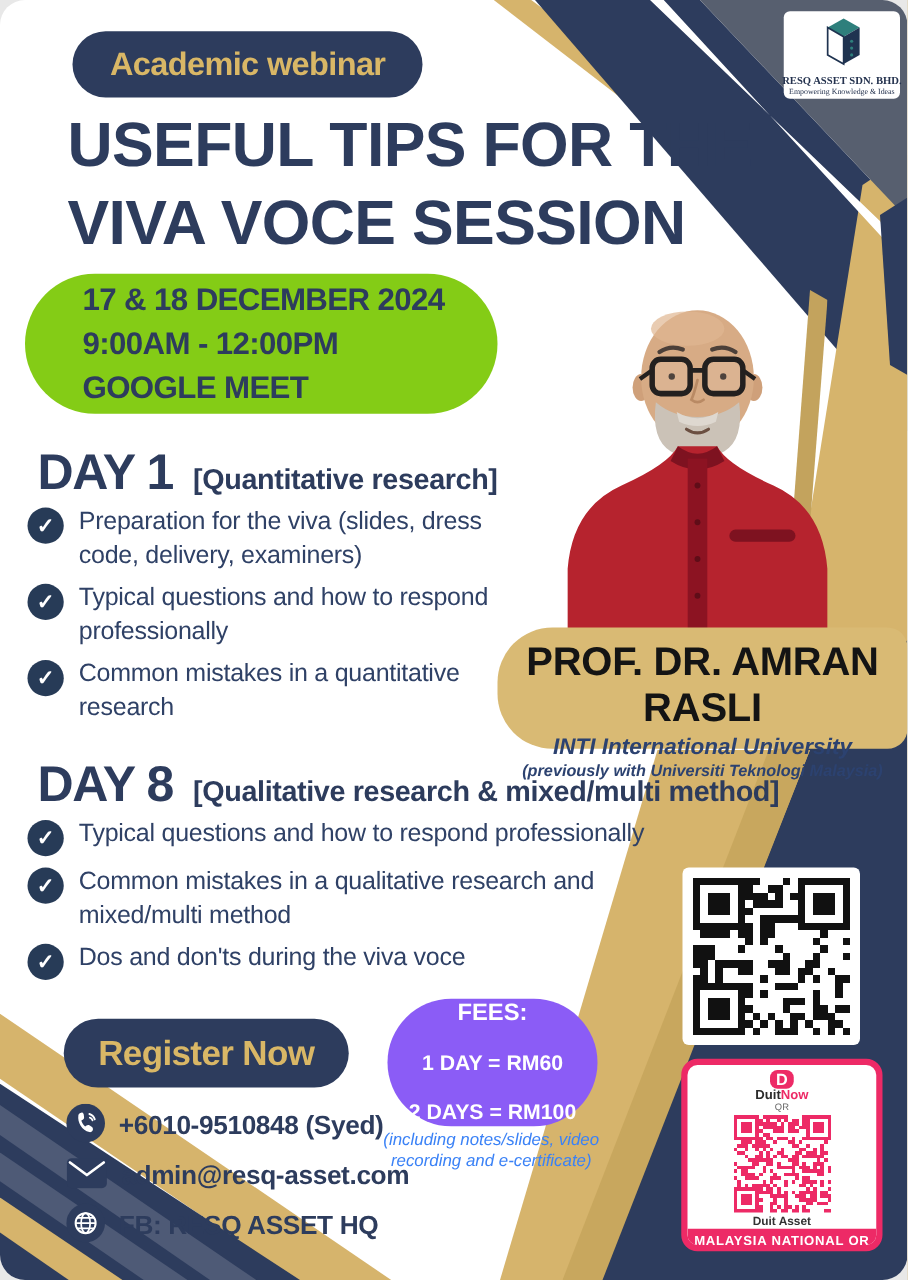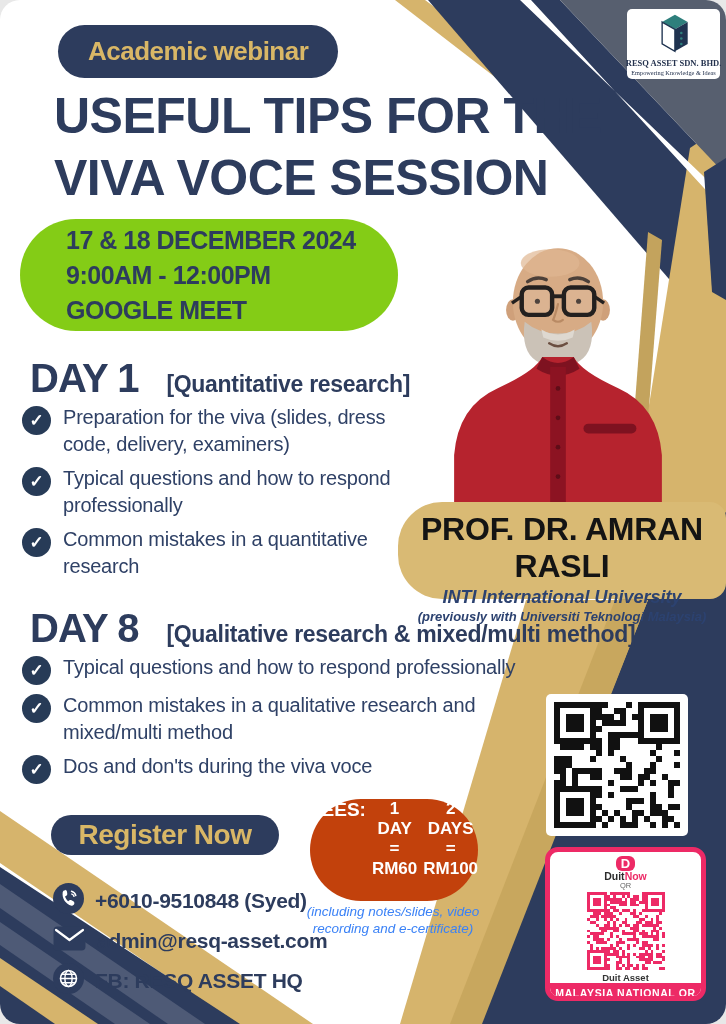--- a/index.html
+++ b/index.html
@@ -47,21 +47,21 @@
     white-space:nowrap;
   }
   .event-pill {
     position:absolute; left:20px; top:219px; width:378px; height:112px; z-index:5;
     background:#84cc16; border-radius:56px; display:flex; flex-direction:column;
     justify-content:center; padding-left:46px;
     font-size:25px; font-weight:bold; letter-spacing:-0.5px; line-height:35px; color:#2d3c5d;
   }
   .photo { position:absolute; left:398px; top:212px; width:320px; height:294px; z-index:3; }
 
-  .day-head { position:absolute; z-index:5; display:flex; align-items:baseline; white-space:nowrap;gap:12px; }
+  .day-head { position:absolute; z-index:5; display:flex; align-items:baseline; white-space:nowrap; }
   .day-head .d-label { font-size:40px; font-weight:bold; letter-spacing:-1px; }
   .day-head .d-topic { font-size:23px; font-weight:bold; margin-left:16px; letter-spacing:-0.3px; }
   #day1-head { left:30px; top:356px; }
   #day2-head { left:30px; top:606px; }
   .checklist { position:absolute; z-index:5; display:flex; flex-direction:column; gap:7px; }
   #day1-list { left:22px; top:404px; width:392px; }
   #day2-list { left:22px; top:654px; width:520px; }
   .check-item { display:flex; gap:12px; }
   .check {
     flex:0 0 29px; width:29px; height:29px; border-radius:50%; background:#273b57;
@@ -78,33 +78,33 @@
   .plate-affil { font-size:18px; font-weight:bold; font-style:italic; color:#2c4270; margin-top:2px; }
   .plate-note { font-size:13px; font-weight:bold; font-style:italic; color:#2c4270; margin-top:1px; }
 
   .qr-card {
     position:absolute; left:546px; top:694px; width:142px; height:142px; z-index:6;
     background:#fff; border-radius:5px; padding:8px;
   }
   .qr-card svg, .dn-qr svg { display:block; width:100%; height:100%; }
 
   .register-btn {
-    position:absolute; left:51px; top:815px; width:228px; height:40px; z-index:5;
+    position:absolute; left:51px; top:815px; width:228px; height:55px; z-index:5;
     background:#2d3c5d; border-radius:29px; border:none; color:#d9b766;
     font-family:inherit; font-size:28px; font-weight:bold; letter-spacing:-0.5px;
     display:flex; align-items:center; justify-content:center; cursor:pointer;
   }
   .contact { position:absolute; left:53px; top:884px; z-index:5; display:flex; flex-direction:column; gap:7px; }
   .contact-row { display:flex; align-items:center; gap:11px; height:33px; }
   .contact-text { font-size:21px; font-weight:600; letter-spacing:-0.3px; color:#2d3c5d; white-space:nowrap; }
 
   .fees {
     position:absolute; left:310px; top:799px; width:168px; height:102px; z-index:5;
-    background:#c2410c; border-radius:70px; color:#fff; text-align:center;
-    display:flex; flex-direction:row; justify-content:center; gap:6px;
+    background:#8b5cf6; border-radius:70px; color:#fff; text-align:center;
+    display:flex; flex-direction:column; justify-content:center; gap:19px;
   }
   .fees-heading { font-size:19px; font-weight:bold; }
   .fees-line { font-size:17px; font-weight:bold; }
   .fees-note {
     position:absolute; left:294px; top:903px; width:198px; z-index:5;
     font-size:13.5px; font-style:italic; font-weight:500; color:#3b82f6;
     text-align:center; line-height:17px;
   }
 
   .dn-card {

